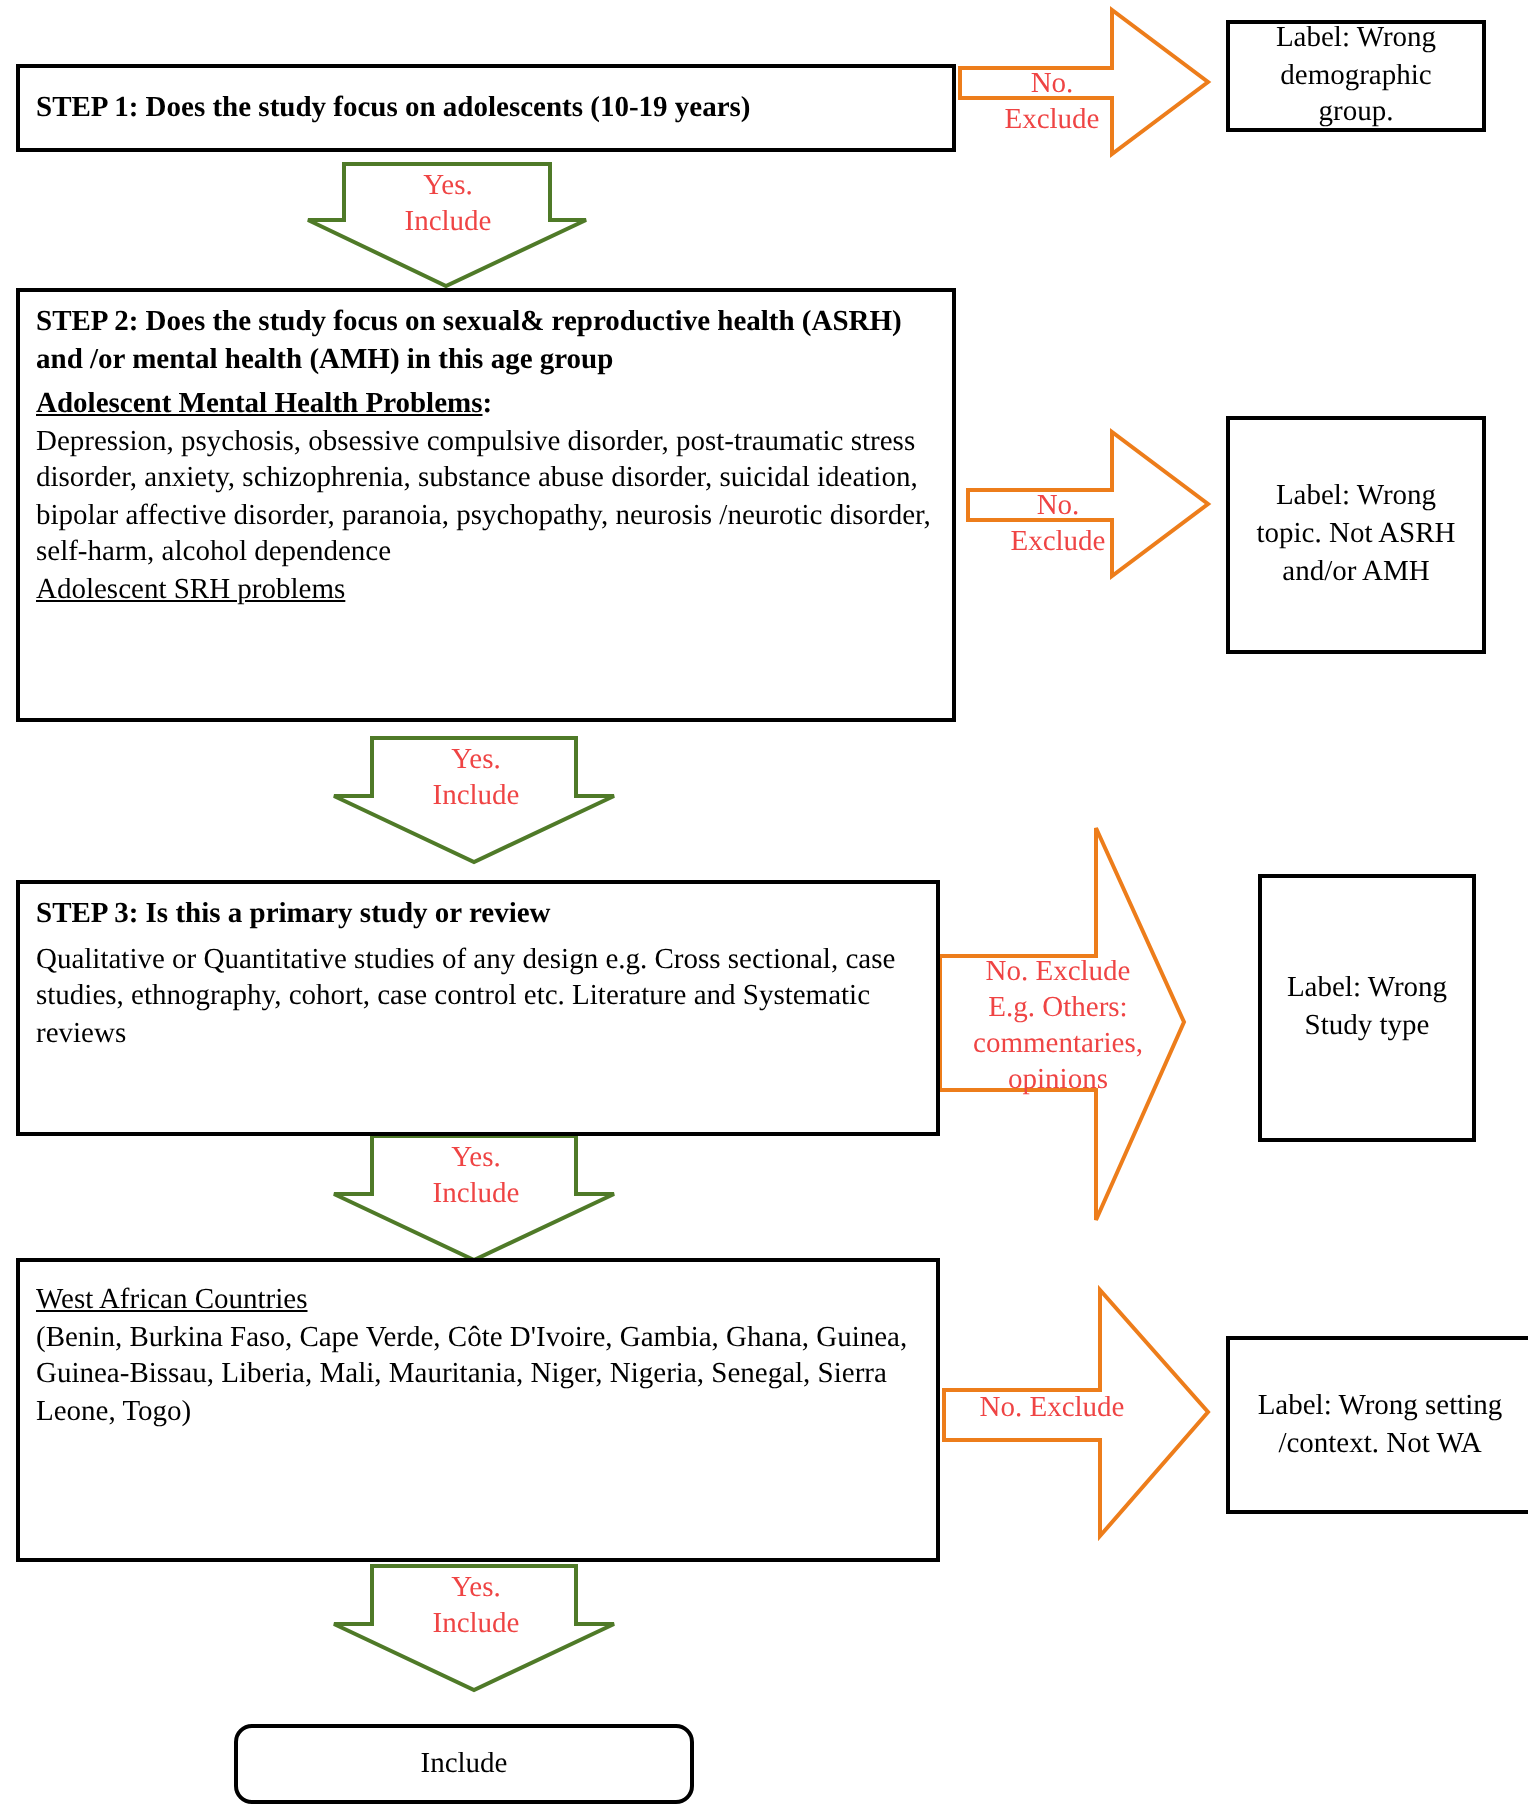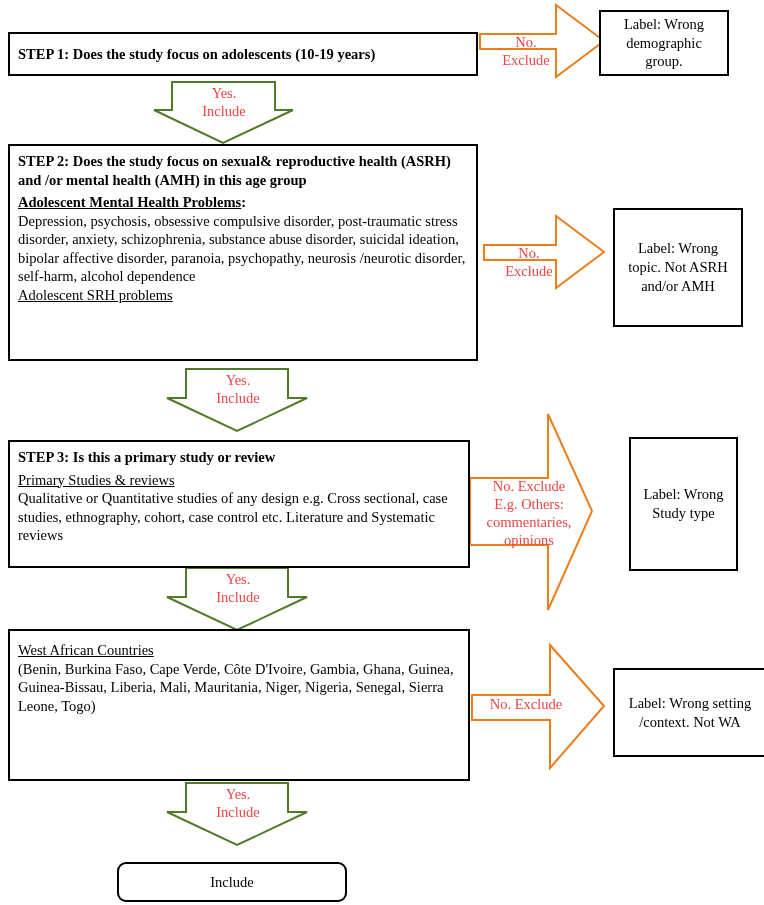--- a/index.html
+++ b/index.html
@@ -110,21 +110,21 @@
   <div class="arrow-text" style="left:178px; top:84px; width:92px;">
     <span>Yes.</span><br>
     <span>Include</span>
   </div>
 
   <div class="arrow-text" style="left:487px; top:33px; width:78px;">
     <span>No.</span><br>
     <span>Exclude</span>
   </div>
 
-  <div class="box label-box" style="left:599px; top:10px; width:130px; height:66px;">
+  <div class="box label-box" style="left:613px; top:10px; width:130px; height:56px;">
     <span>Label: Wrong demographic group.</span>
   </div>
 
   <div class="box step-box" style="left:8px; top:144px; width:470px; height:217px;">
     <span class="step-title">STEP 2: Does the study focus on sexual&amp; reproductive health (ASRH) and /or mental health (AMH) in this age group</span>
     <span class="gap"></span>
     <span><span class="sub-head">Adolescent Mental Health Problems</span><b>:</b></span>
     <span class="body-text">Depression, psychosis, obsessive compulsive disorder, post-traumatic stress disorder, anxiety, schizophrenia, substance abuse disorder, suicidal ideation, bipolar affective disorder, paranoia, psychopathy, neurosis /neurotic disorder, self-harm, alcohol dependence</span>
     <span class="sub-head-plain">Adolescent SRH problems</span>
   </div>
@@ -139,21 +139,20 @@
     <span>Exclude</span>
   </div>
 
   <div class="box label-box" style="left:613px; top:208px; width:130px; height:119px;">
     <span>Label: Wrong topic.  Not ASRH and/or AMH</span>
   </div>
 
   <div class="box step-box" style="left:8px; top:440px; width:462px; height:128px;">
     <span class="step-title">STEP 3: Is this a primary study or review</span>
     <span class="gap"></span>
-    <span class="sub-head-plain">Primary Studies &amp; reviews</span>
     <span class="body-text">Qualitative or Quantitative studies of any design e.g. Cross sectional, case studies, ethnography, cohort, case control etc. Literature and Systematic reviews</span>
   </div>
 
   <div class="arrow-text" style="left:192px; top:570px; width:92px;">
     <span>Yes.</span><br>
     <span>Include</span>
   </div>
 
   <div class="arrow-text" style="left:472px; top:477px; width:114px;">
     <span>No.  Exclude</span><br>

